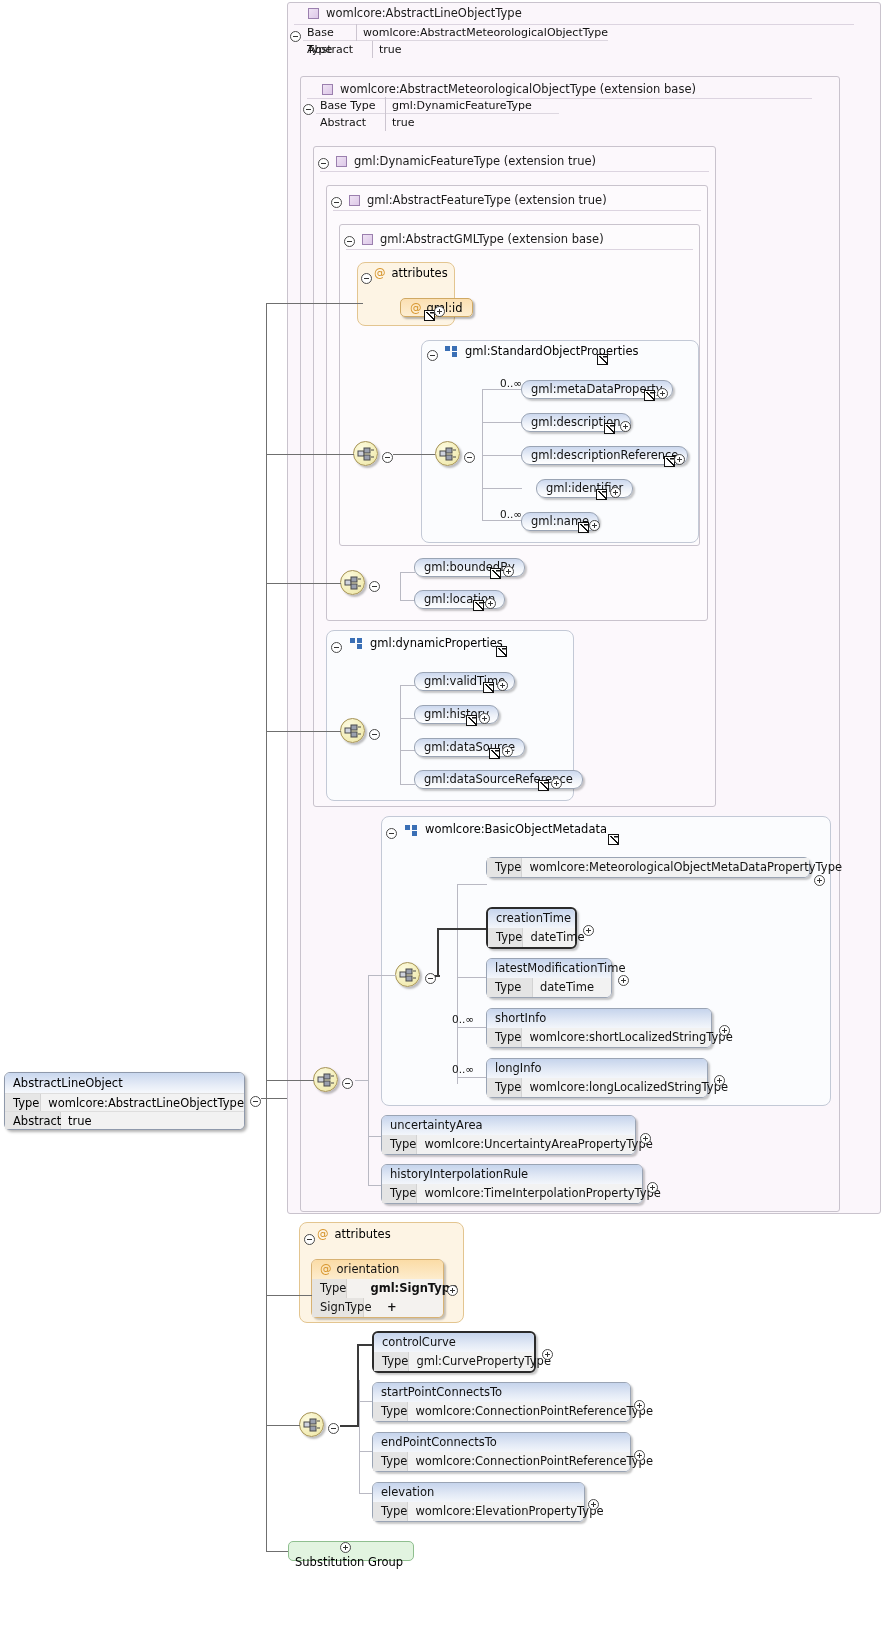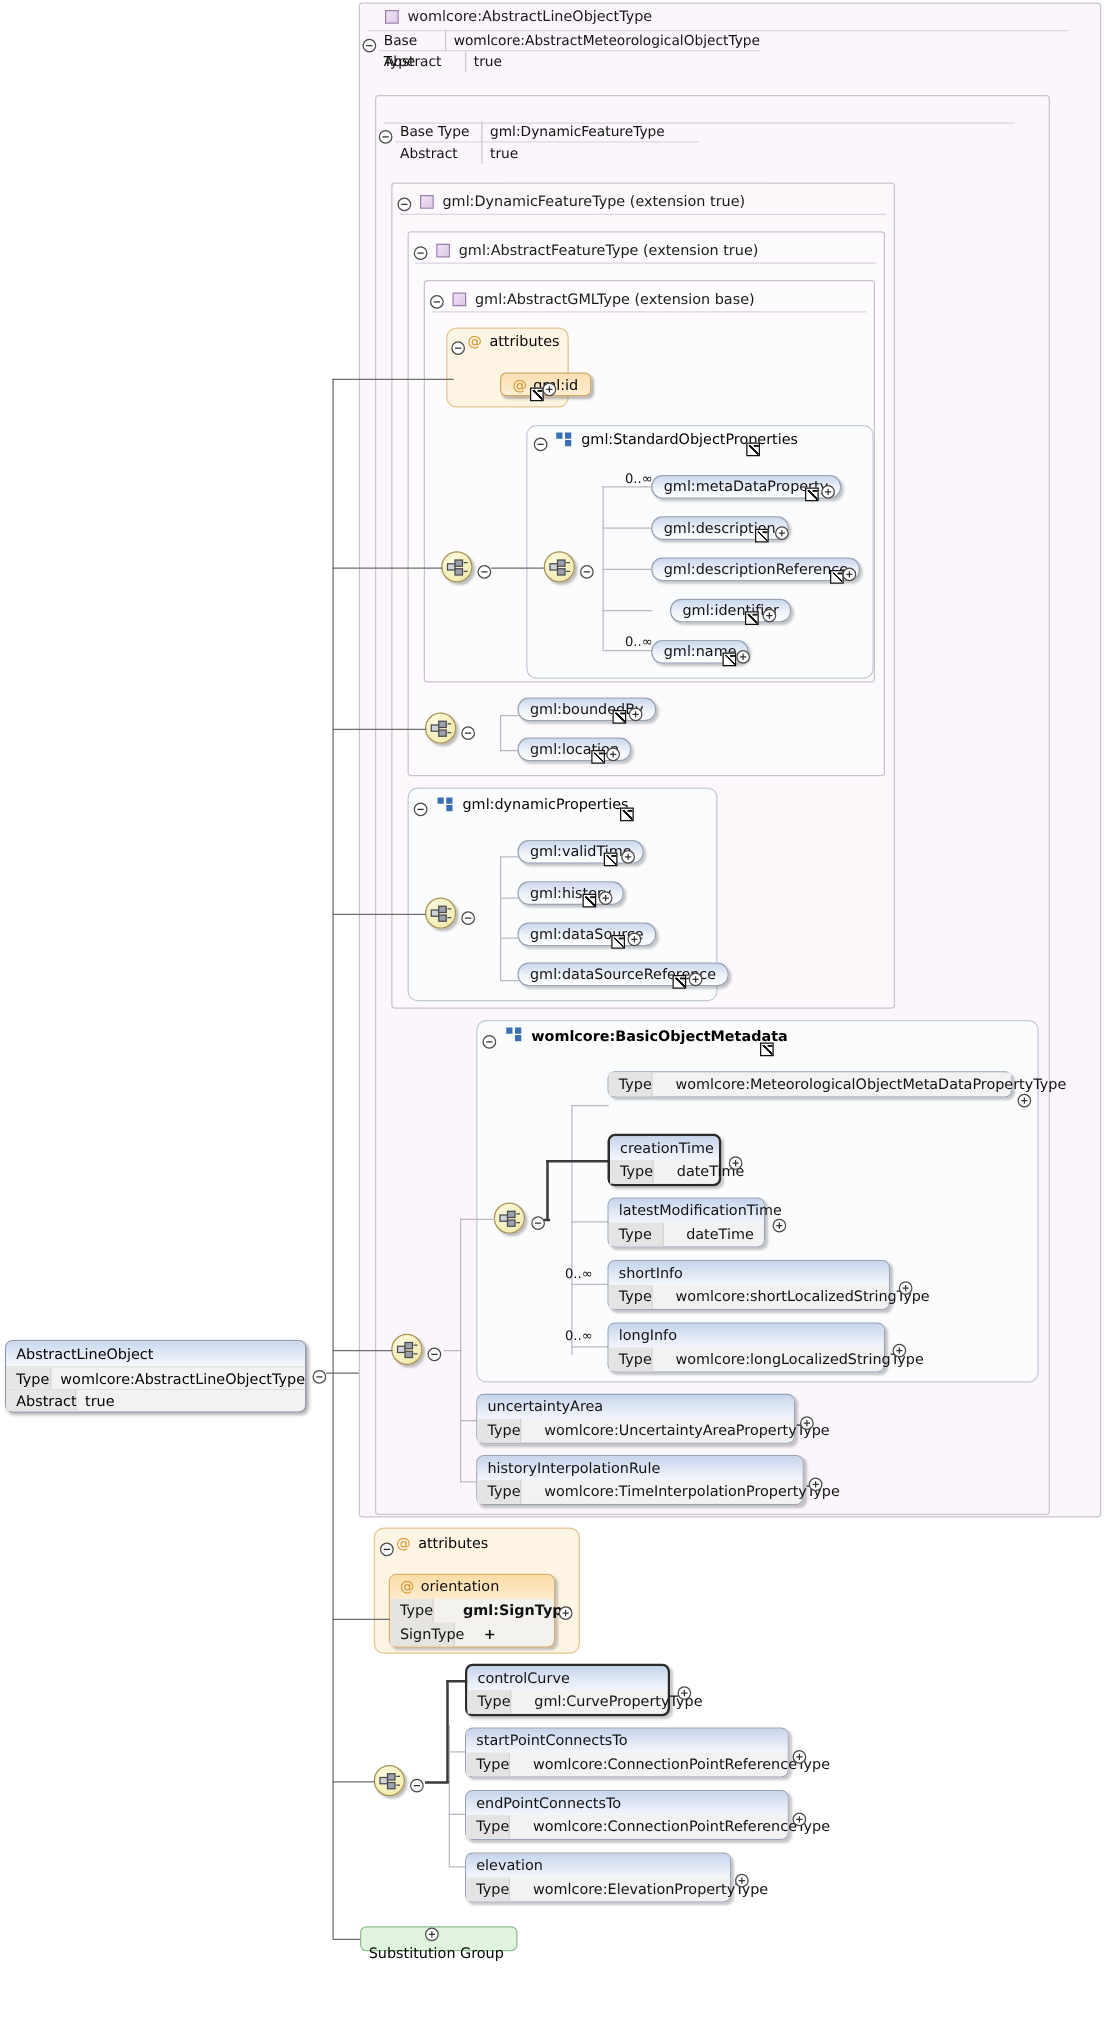--- a/index.html
+++ b/index.html
@@ -146,21 +146,20 @@
   }
   .node .n-row .rk {
     width: 46px;
     padding-left: 8px;
     background: #e4e4e4;
     border-right: 1px solid #d3d3d3;
   }
   .node .n-row .rv {
     padding-left: 7px;
     padding-right: 8px;
-    margin-left: 11px;
   }
 
   
   .attrnode {
     position: absolute;
     border: 1px solid #d8b273;
     border-radius: 6px;
     background: #fdf0dc;
     box-shadow: 2px 2px 2px rgba(0,0,0,0.22);
     font-size: 11.5px;
@@ -348,20 +347,24 @@
       <div class="k">Base Type</div>
       <div class="v">womlcore:AbstractMeteorologicalObjectType</div>
     </div>
     <div class="row" style="border-bottom:none;">
       <div class="k">Abstract</div>
       <div class="v">true</div>
     </div>
   </div>
 
   <div class="typebox lvl1" style="left:300px; top:76px; width:540px; height:1136px;"></div>
+  <div class="tb-head" style="left:322px; top:79px;">
+    <span class="sq"></span>
+    <span>womlcore:AbstractMeteorologicalObjectType (extension base)</span>
+  </div>
   <div class="tb-sep" style="left:307px; top:98px; width:505px;"></div>
   <div class="abs" style="left:303px; top:100px;">
     <span class="toggle"></span>
   </div>
   <div class="proptable" style="left:316px; top:97px; width:243px;">
     <div class="row">
       <div class="k">Base Type</div>
       <div class="v">gml:DynamicFeatureType</div>
     </div>
     <div class="row" style="border-bottom:none;">
@@ -581,21 +584,21 @@
   <div class="node simple" style="left:414px; top:770px;">
     <span>gml:dataSourceReference</span>
   </div>
   <div class="linkbadge" style="left:538px; top:780px;"></div>
   <div class="abs" style="left:551px; top:774px;"><span class="toggle plus"></span></div>
 
   <div class="grpbox" style="left:381px; top:816px; width:450px; height:290px;"></div>
   <div class="abs" style="left:386px; top:824px;">
     <span class="toggle"></span>
   </div>
-  <div class="gb-head" style="position:absolute; left:398px; top:822px; display:flex; align-items:flex-start; font-size:11.5px;font-weight:bold;">
+  <div class="gb-head" style="position:absolute; left:398px; top:822px; display:flex; align-items:flex-end; font-size:11.5px;">
     <span class="gicon">
         <i></i>
         <i></i>
         <i></i>
       </span>
     <span>womlcore:BasicObjectMetadata</span>
   </div>
   <div class="linkbadge" style="left:608px; top:834px;"></div>
   <div class="gb-sep" style="left:387px; top:847px; width:434px;"></div>
 

